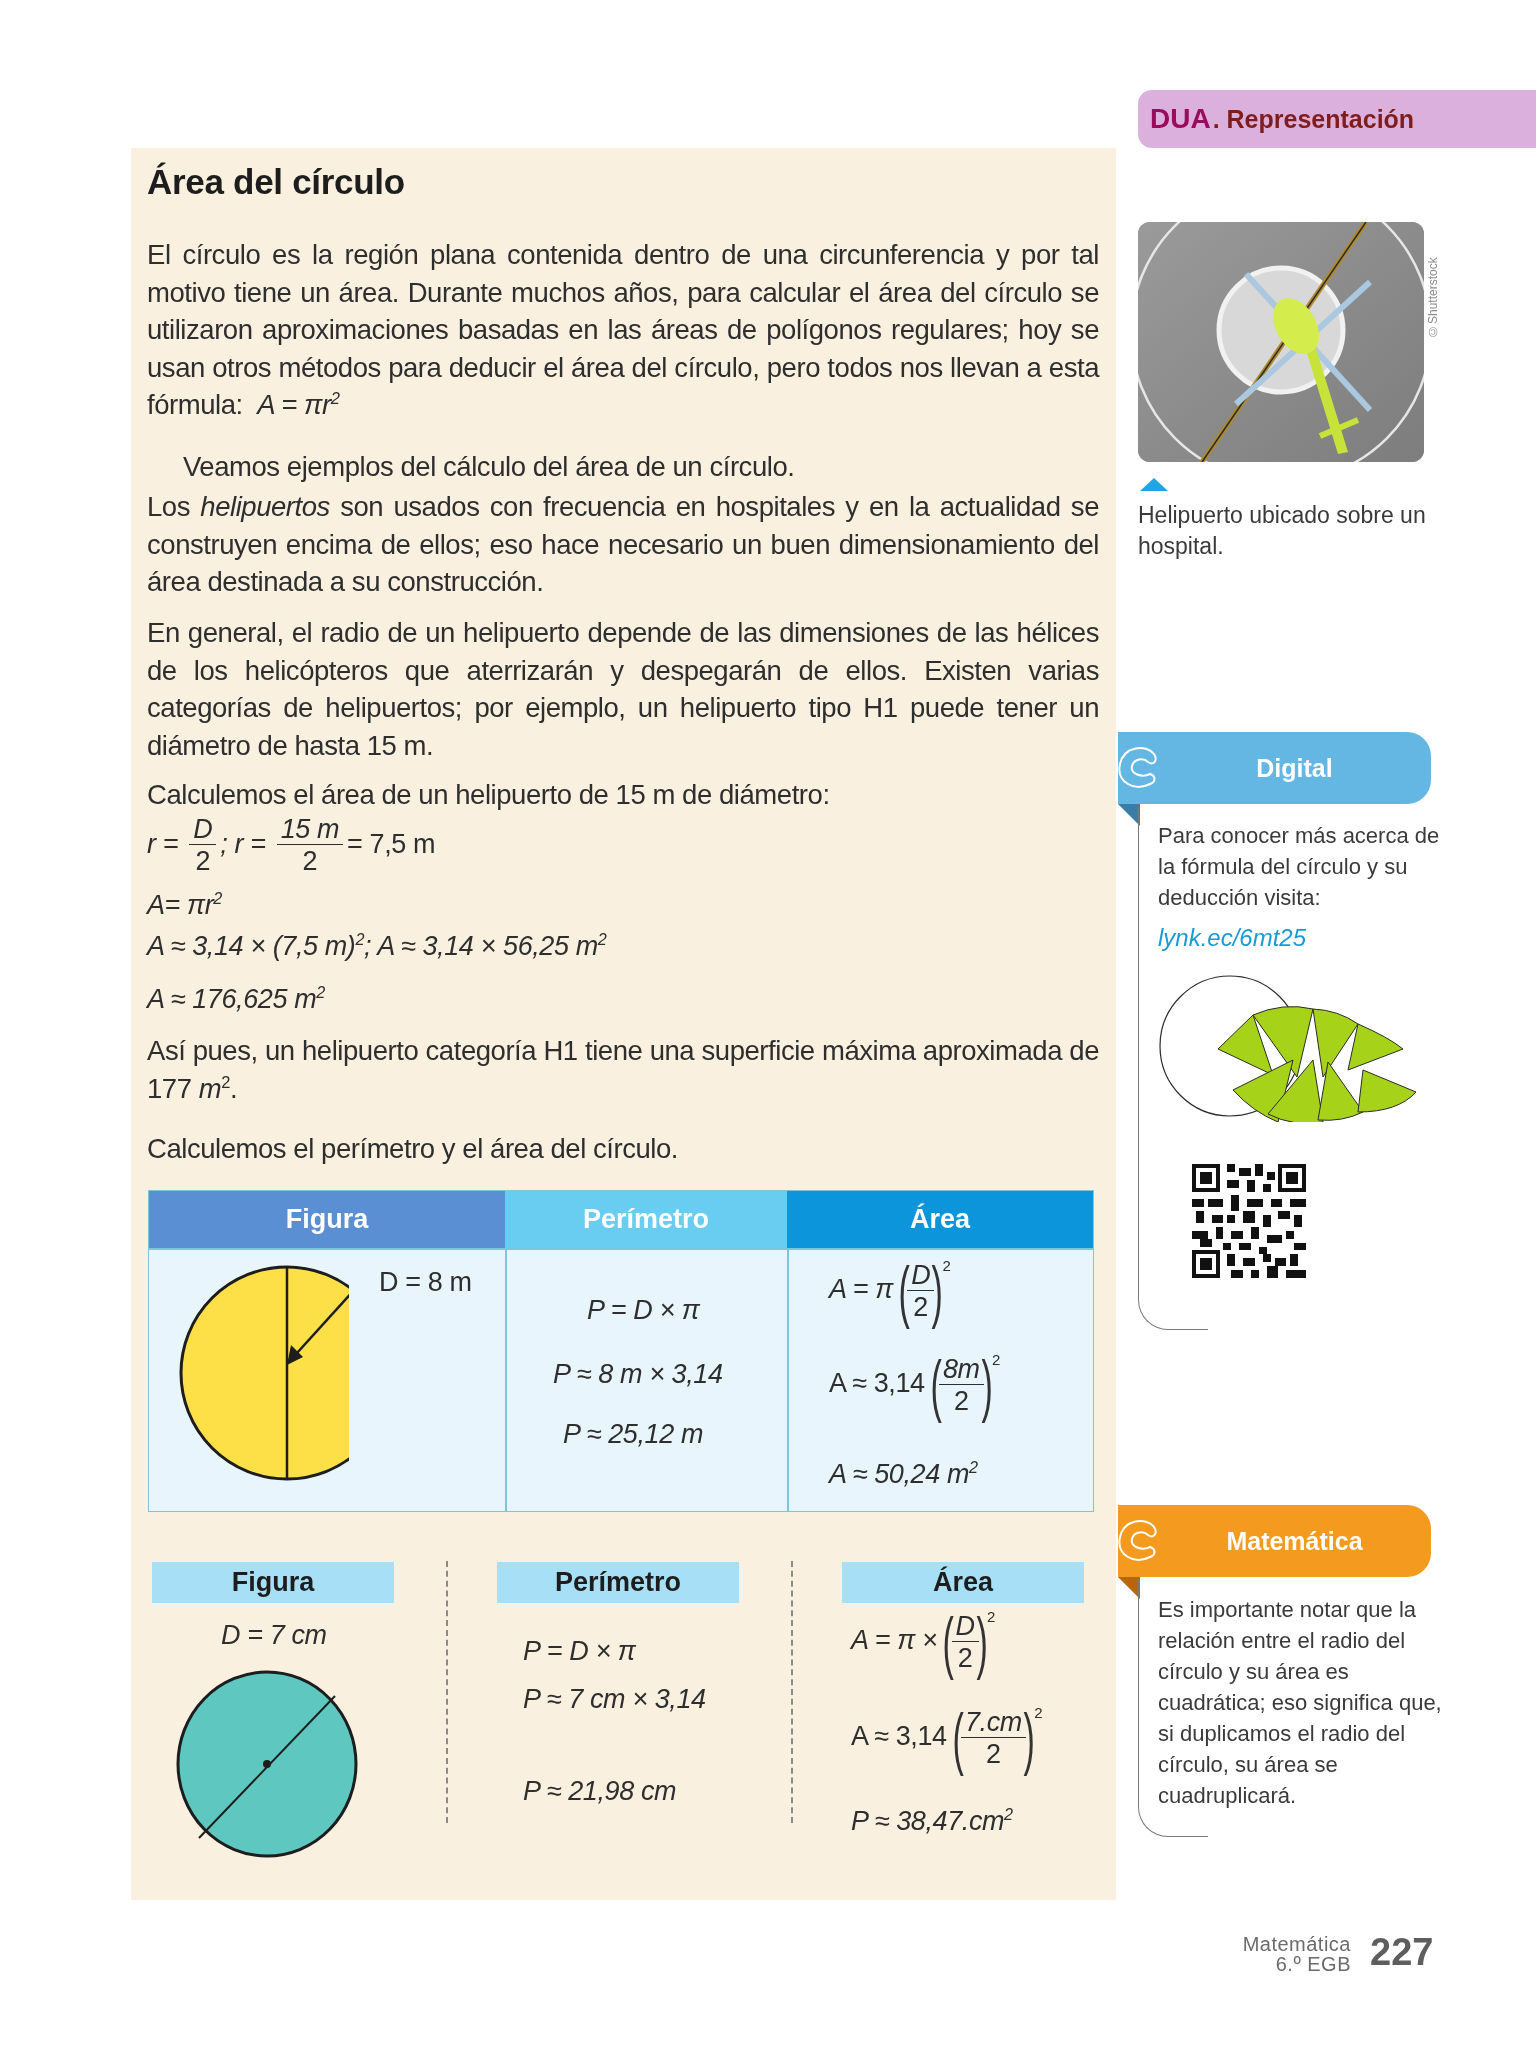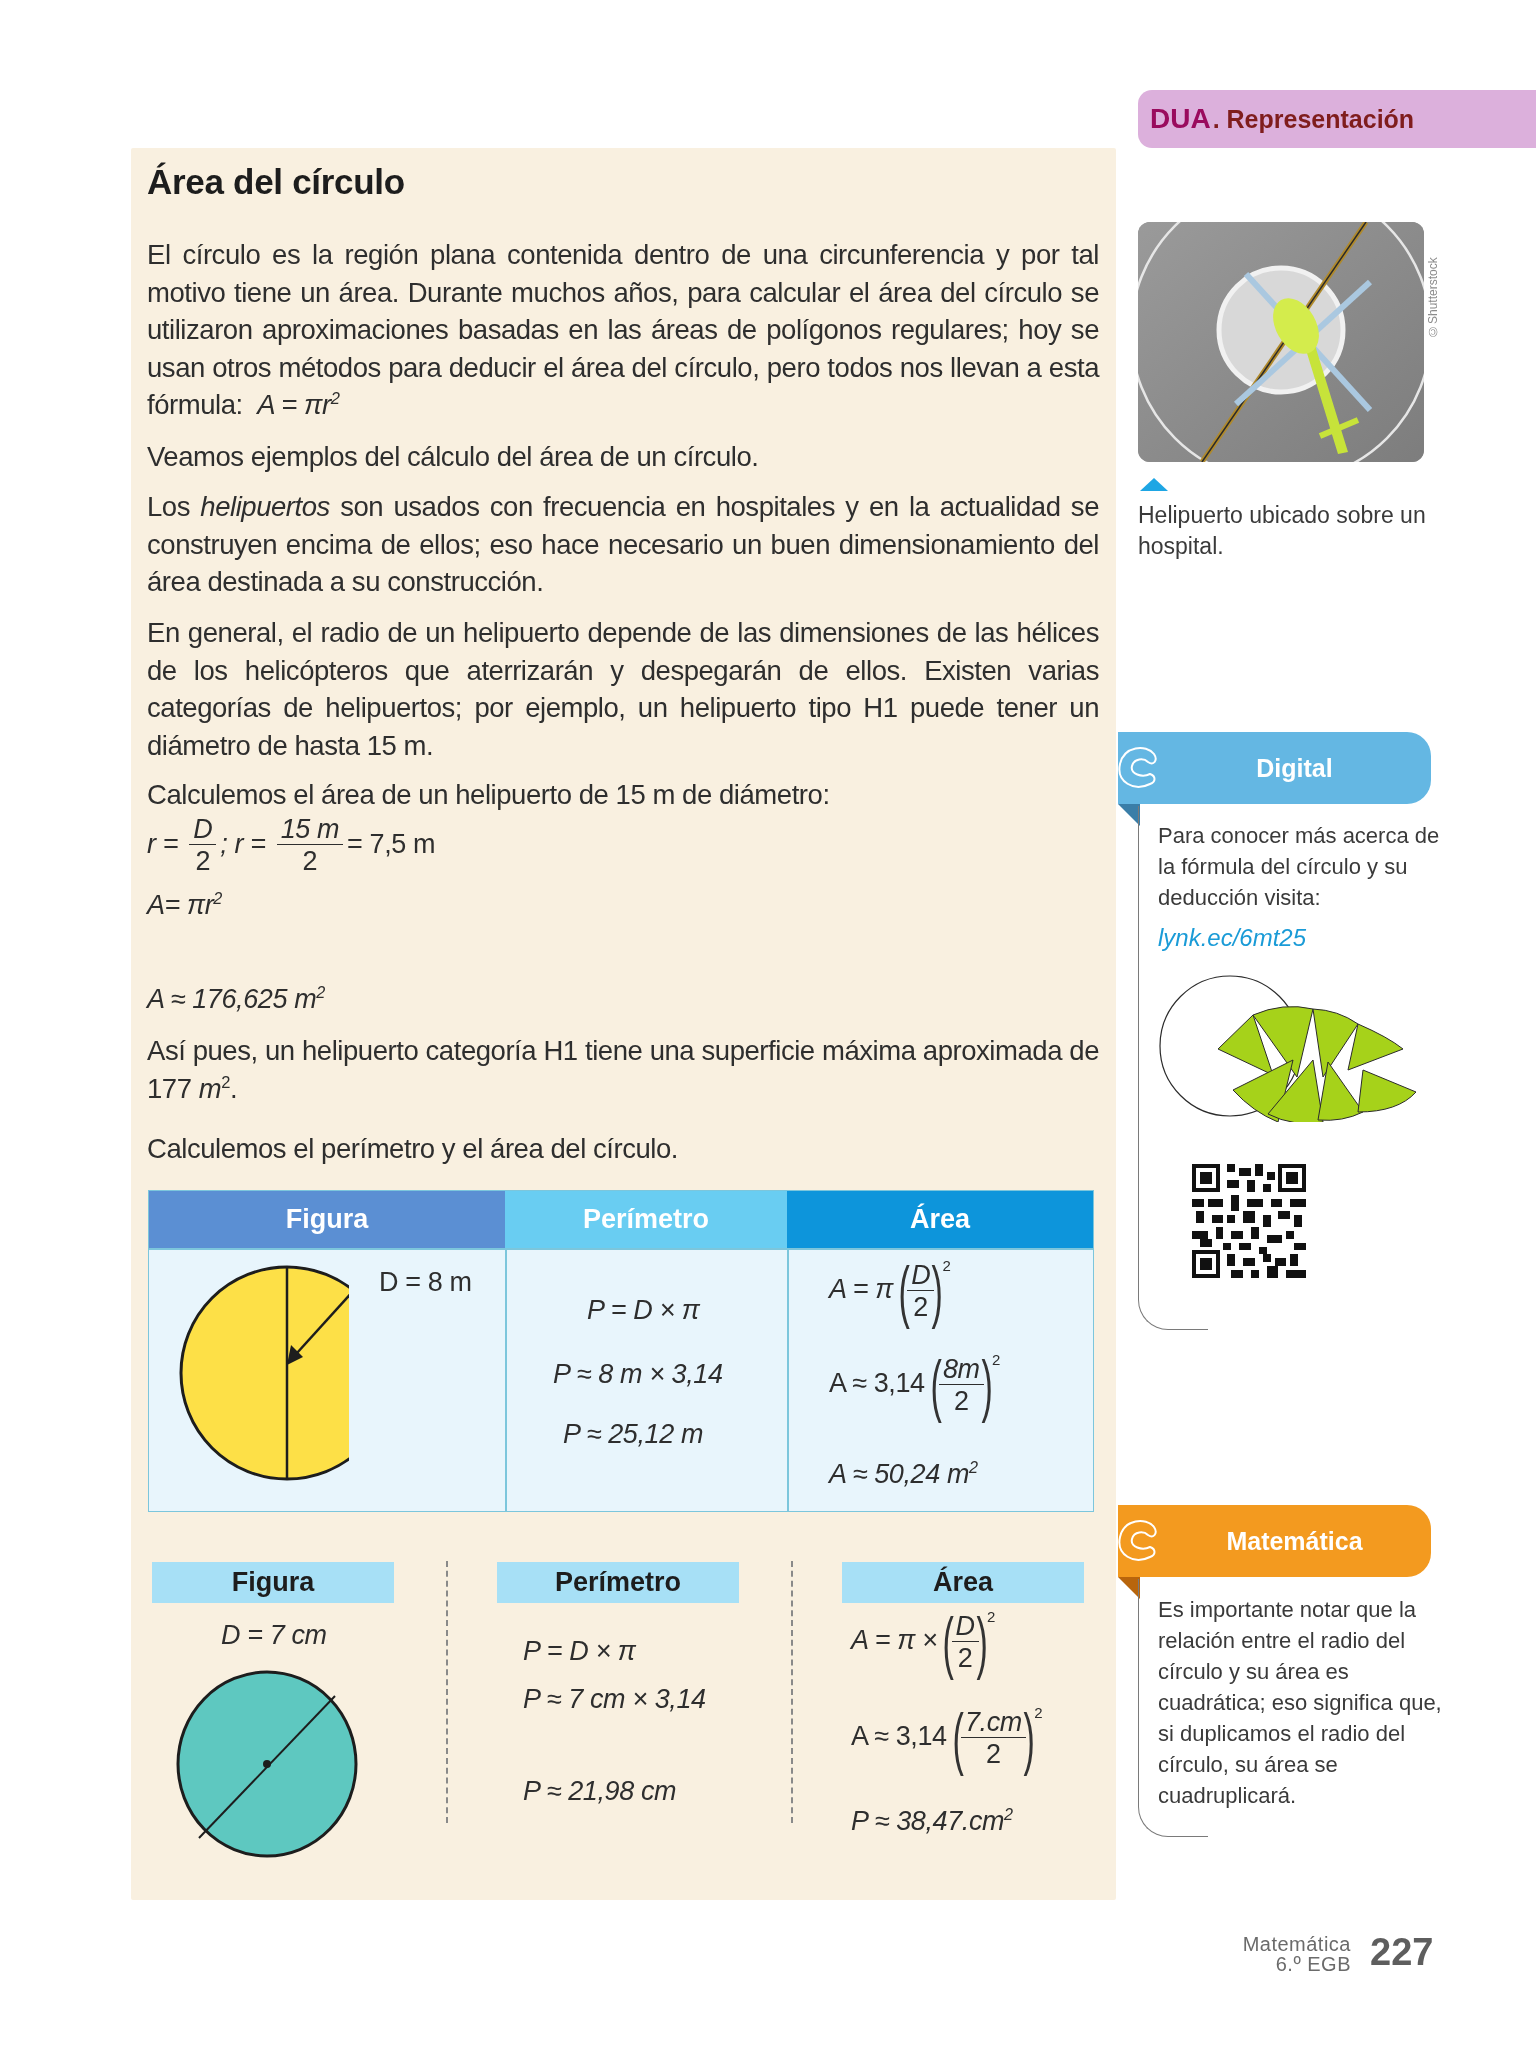--- a/index.html
+++ b/index.html
@@ -73,39 +73,40 @@
 </div>
 
 <div class="panel">
   <h1 class="title">Área del círculo</h1>
 
   <p class="p" style="top:88px;">
     <span>El círculo es la región plana contenida dentro de una circunferencia y por tal motivo tiene un área. Durante muchos años, para calcular el área del círculo se utilizaron aproximaciones basadas en las áreas de polígonos regulares; hoy se usan otros métodos para deducir el área del círculo, pero todos nos llevan a esta fórmula:</span>
     <span class="it">&nbsp;<span>A = πr</span><sup>2</sup></span>
   </p>
 
-  <p class="p" style="top:290px;">Veamos ejemplos del cálculo del área de un círculo.</p>
+  <p class="p" style="top:300px;margin-left:36px;">Veamos ejemplos del cálculo del área de un círculo.</p>
 
   <p class="p" style="top:340px;">
     <span>Los </span><span class="it">helipuertos</span><span> son usados con frecuencia en hospitales y en la actualidad se construyen encima de ellos; eso hace necesario un buen dimensionamiento del área destinada a su construcción.</span>
   </p>
 
   <p class="p" style="top:466px;">En general, el radio de un helipuerto depende de las dimensiones de las hélices de los helicópteros que aterrizarán y despegarán de ellos. Existen varias categorías de helipuertos; por ejemplo, un helipuerto tipo H1 puede tener un diámetro de hasta 15 m.</p>
 
   <p class="p" style="top:628px;">Calculemos el área de un helipuerto de 15 m de diámetro:</p>
 
   <div class="math" style="top:666px;">
     <span>r =</span>
     <span class="frac"><span class="num">D</span><span class="den">2</span></span><span>;</span>
     <span>r =</span>
     <span class="frac"><span class="num">15 m</span><span class="den">2</span></span><span class="upr">= 7,5 m</span>
   </div>
 
   <div class="math" style="top:742px;"><span>A= πr</span><sup>2</sup></div>
 
+  <div class="math" style="top:783px;"><span>A ≈ 3,14 × (7,5 m)</span><sup>2</sup><span>; A ≈ 3,14 × 56,25 m</span><sup>2</sup></div>
 
   <div class="math" style="top:836px;"><span>A ≈ 176,625 m</span><sup>2</sup></div>
 
   <p class="p" style="top:884px;">
     <span>Así pues, un helipuerto categoría H1 tiene una superficie máxima aproximada de 177 </span><span class="it">m</span><sup>2</sup><span>.</span>
   </p>
 
   <p class="p" style="top:982px;">Calculemos el perímetro y el área del círculo.</p>
 
   <div class="t1">

